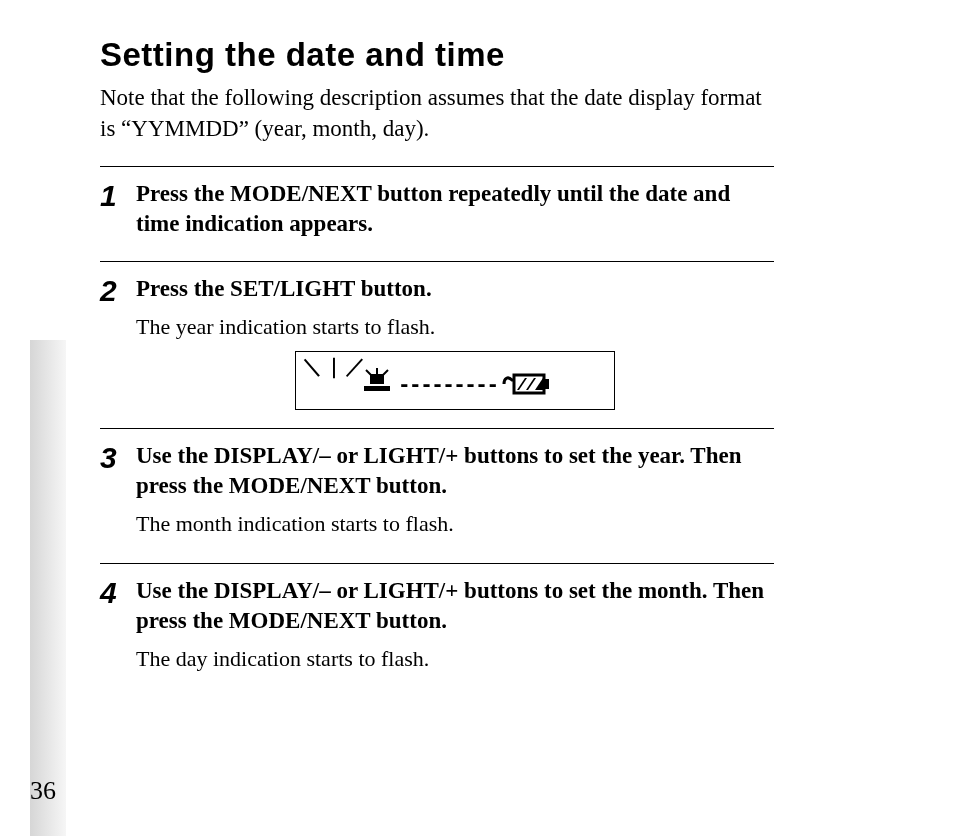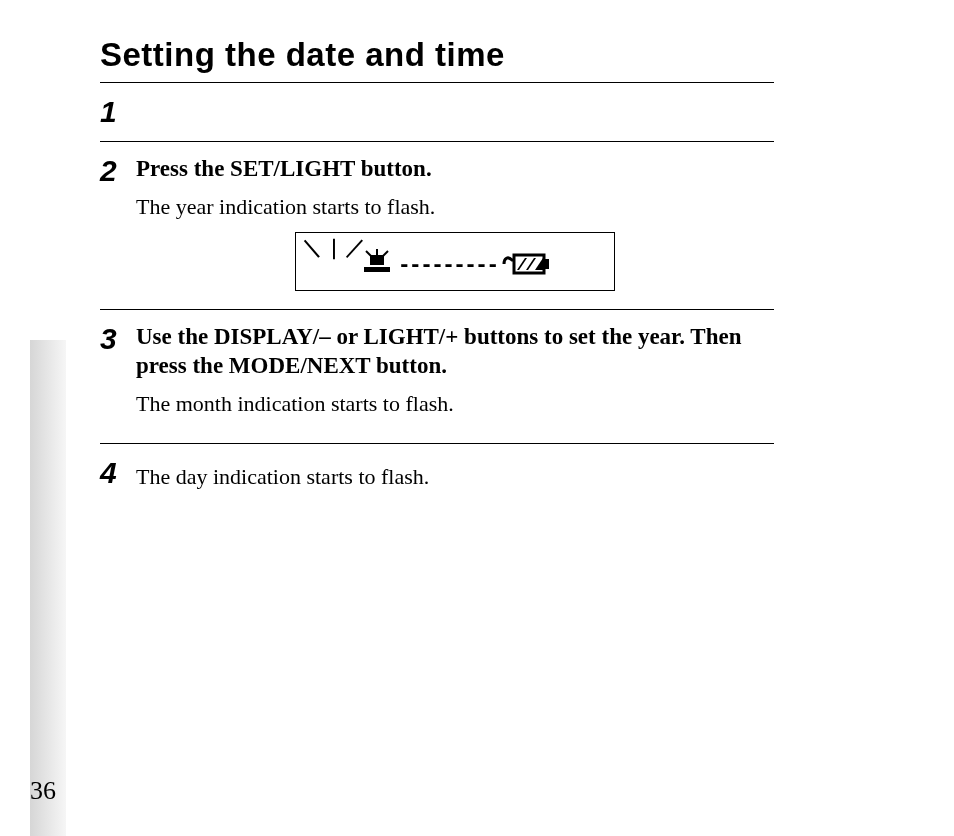--- a/index.html
+++ b/index.html
@@ -124,25 +124,29 @@
     font-family: "Times New Roman", Times, serif;
   }
 </style>
 </head>
 <body>
 
 <div class="page">
   <div class="side-shadow"></div>
 
   <h1 class="title">Setting the date and time</h1>
+  <p class="note">Note that the following description assumes that the date display format is “YYMMDD” (year, month, day).</p>
 
   <hr class="rule">
 
   <div class="step">
     <div class="step-num">1</div>
+    <div class="step-body">
+      <p class="step-head">Press the MODE/NEXT button repeatedly until the date and time indication appears.</p>
+    </div>
   </div>
 
   <hr class="rule">
 
   <div class="step">
     <div class="step-num">2</div>
     <div class="step-body">
       <p class="step-head">Press the SET/LIGHT button.</p>
       <p class="step-sub">The year indication starts to flash.</p>
 
@@ -184,18 +188,19 @@
       <p class="step-head">Use the DISPLAY/– or LIGHT/+ buttons to set the year. Then press the MODE/NEXT button.</p>
       <p class="step-sub">The month indication starts to flash.</p>
     </div>
   </div>
 
   <hr class="rule">
 
   <div class="step">
     <div class="step-num">4</div>
     <div class="step-body">
+      <p class="step-head">Use the DISPLAY/– or LIGHT/+ buttons to set the month. Then press the MODE/NEXT button.</p>
       <p class="step-sub">The day indication starts to flash.</p>
     </div>
   </div>
 
   <div class="page-number">36</div>
 </div>
 
 </body></html>

